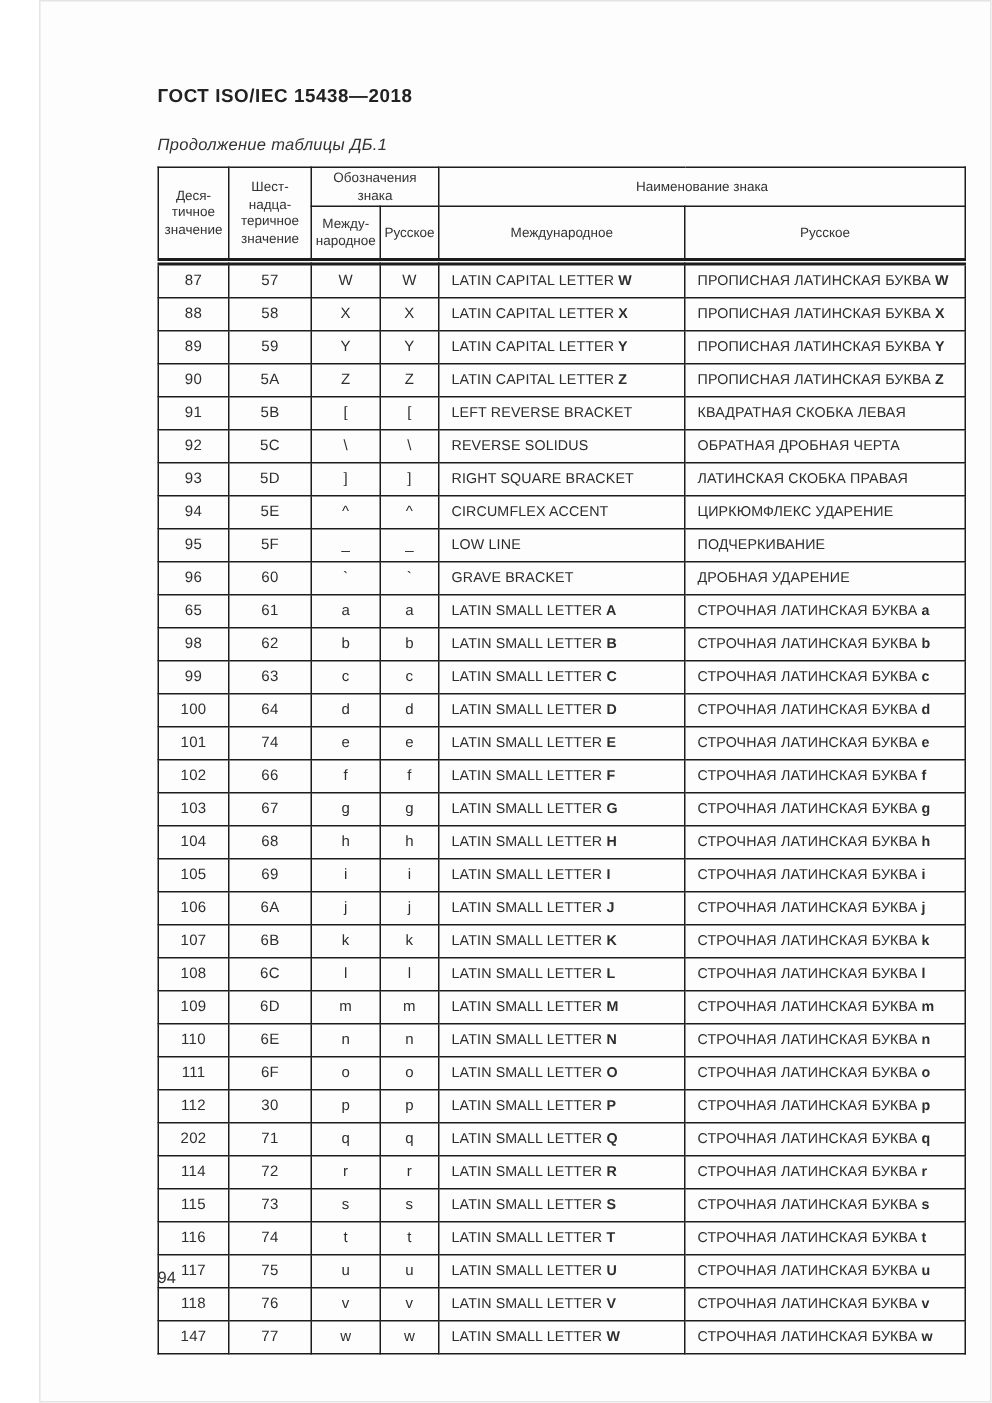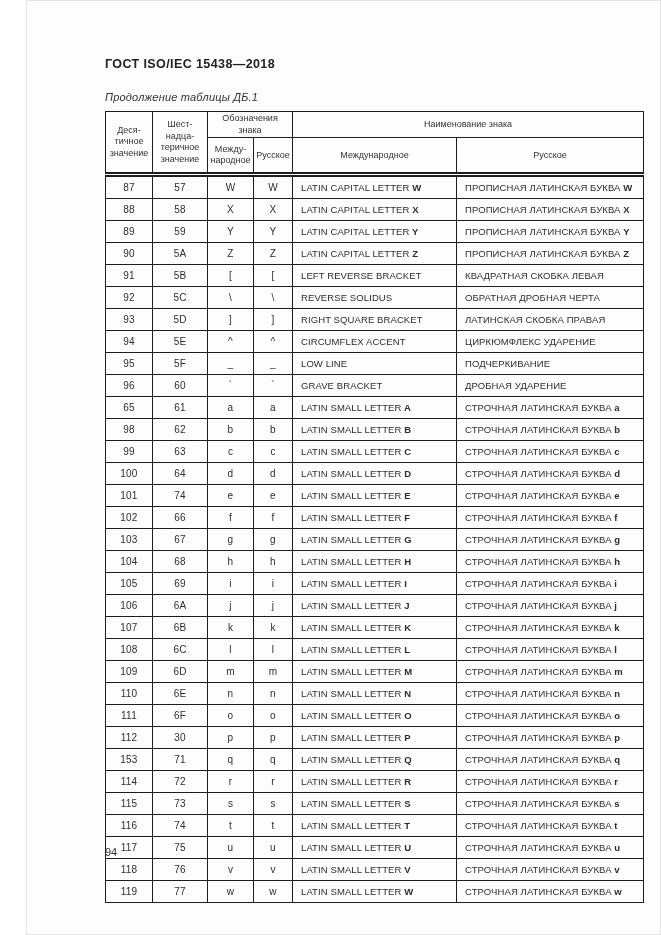--- a/index.html
+++ b/index.html
@@ -296,21 +296,21 @@
         </tr>
         <tr>
           <td class="num">112</td>
           <td class="num">30</td>
           <td class="sym">p</td>
           <td class="sym">p</td>
           <td class="name"><span>LATIN SMALL LETTER</span><span class="bold"> P</span></td>
           <td class="name"><span>СТРОЧНАЯ ЛАТИНСКАЯ БУКВА</span><span class="bold"> p</span></td>
         </tr>
         <tr>
-          <td class="num">153</td>
+          <td class="num">202</td>
           <td class="num">71</td>
           <td class="sym">q</td>
           <td class="sym">q</td>
           <td class="name"><span>LATIN SMALL LETTER</span><span class="bold"> Q</span></td>
           <td class="name"><span>СТРОЧНАЯ ЛАТИНСКАЯ БУКВА</span><span class="bold"> q</span></td>
         </tr>
         <tr>
           <td class="num">114</td>
           <td class="num">72</td>
           <td class="sym">r</td>
@@ -344,21 +344,21 @@
         </tr>
         <tr>
           <td class="num">118</td>
           <td class="num">76</td>
           <td class="sym">v</td>
           <td class="sym">v</td>
           <td class="name"><span>LATIN SMALL LETTER</span><span class="bold"> V</span></td>
           <td class="name"><span>СТРОЧНАЯ ЛАТИНСКАЯ БУКВА</span><span class="bold"> v</span></td>
         </tr>
         <tr>
-          <td class="num">119</td>
+          <td class="num">147</td>
           <td class="num">77</td>
           <td class="sym">w</td>
           <td class="sym">w</td>
           <td class="name"><span>LATIN SMALL LETTER</span><span class="bold"> W</span></td>
           <td class="name"><span>СТРОЧНАЯ ЛАТИНСКАЯ БУКВА</span><span class="bold"> w</span></td>
         </tr>
       </tbody>
   </table>
 
   <div class="page-number">94</div>

